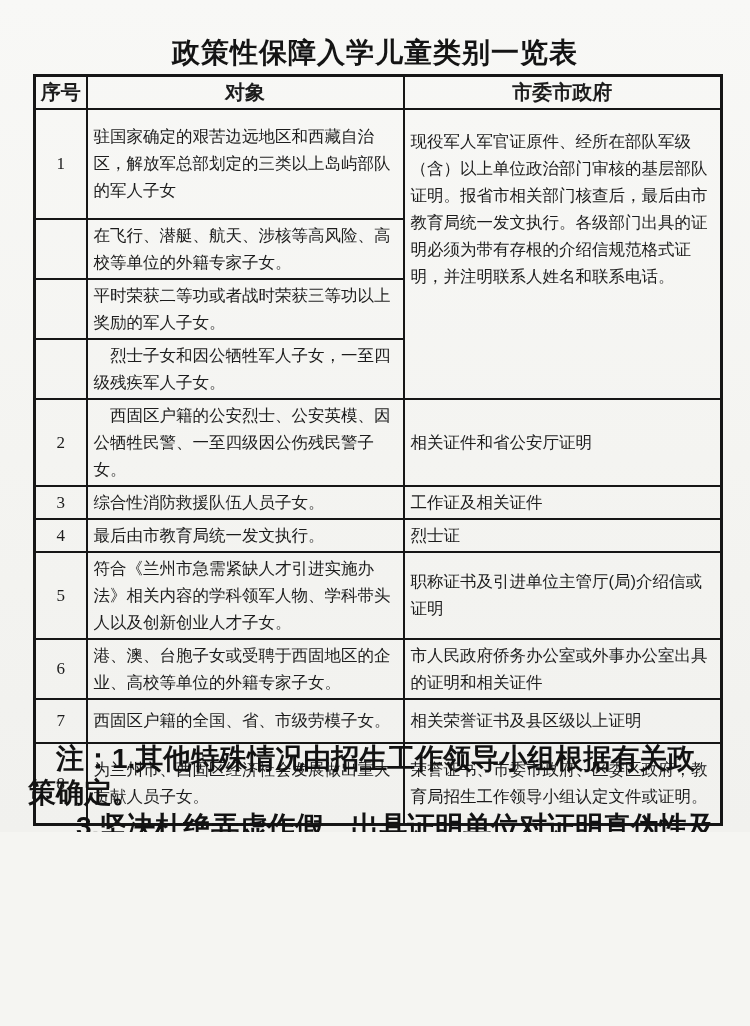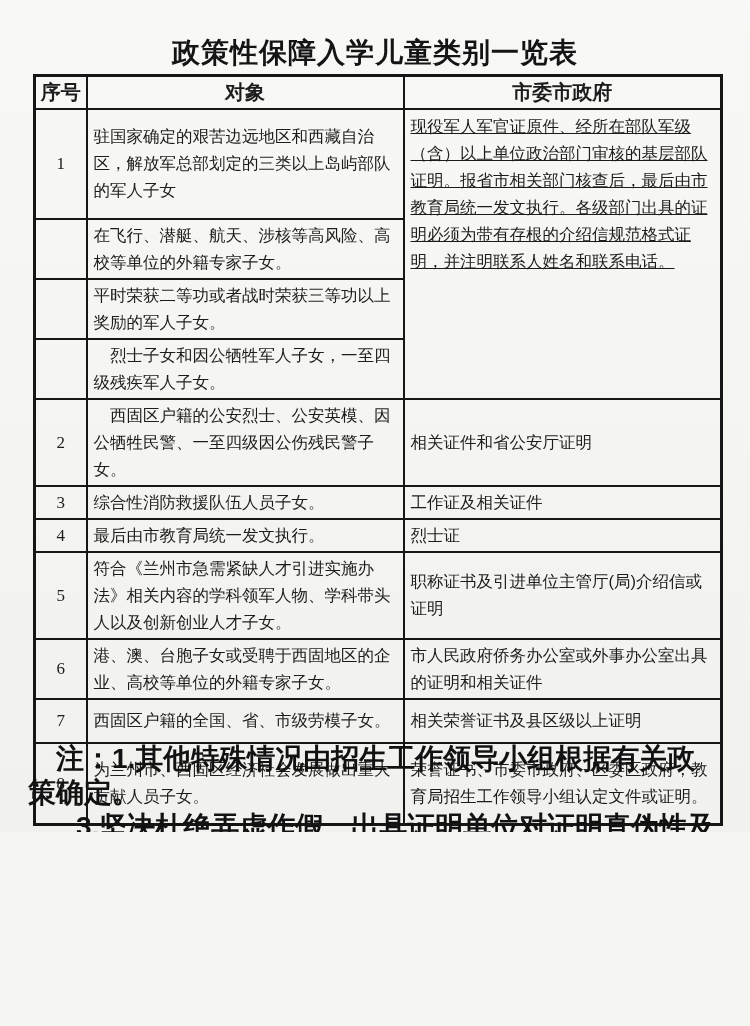--- a/index.html
+++ b/index.html
@@ -42,21 +42,21 @@
     text-align:center;padding:2px;
   }
   col.c-no{width:52px;}
   col.c-subj{width:317px;}
   col.c-proof{width:318px;}
   td.no{
     text-align:center;
     font-family:"Liberation Serif", serif;
     font-size:17px;
   }
-  td.proof-top{vertical-align:top;padding-top:3px;text-decoration:underline;}
+  td.proof-top{vertical-align:top;padding-top:18px;}
   tr.row-head{height:33px;}
   tr.r1a{height:110px;}
   tr.r1b{height:41px;}
   tr.r1c{height:49px;}
   tr.r1d{height:57px;}
   tr.r2{height:46px;}
   tr.r3{height:26px;}
   tr.r4{height:26px;}
   tr.r5{height:68px;}
   tr.r6{height:51px;}

